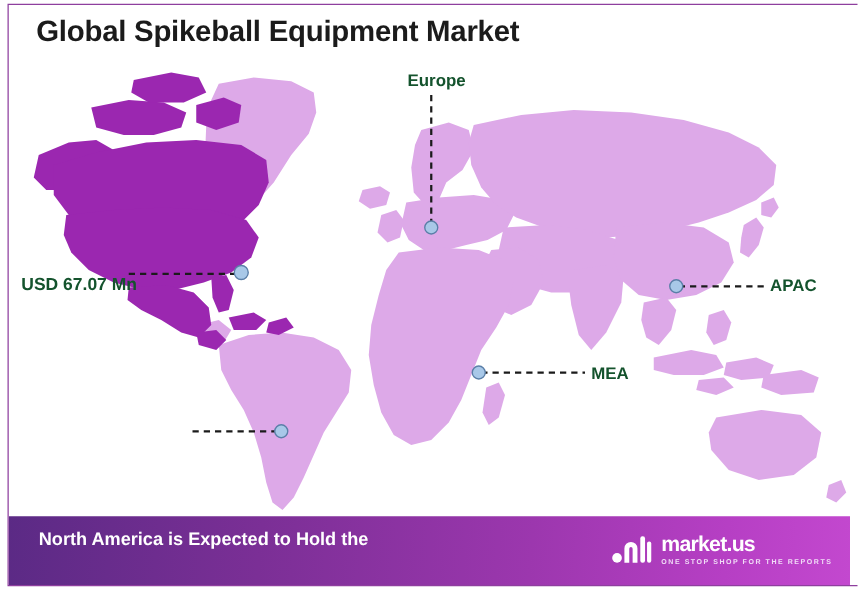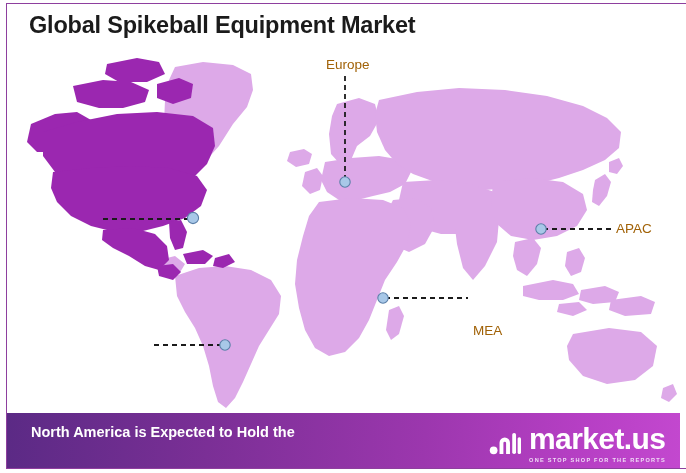--- a/index.html
+++ b/index.html
@@ -67,34 +67,34 @@
     width: 673px;
     height: 466px;
     z-index: 10;
   }
   .map-wrap svg { display: block; }
 
   
   .callout {
     position: absolute;
     z-index: 50;
-    color: #a16207;
-    font-weight: normal;
+    color: #14532d;
+    font-weight: bold;
     font-size: 13.5px;
     line-height: 1.28;
     white-space: nowrap;
   }
   .callout.big {
     font-size: 14px;
   }
   .callout .l2 { display: block; }
 
   #lbl-europe { left: 319px; top: 52px; }
   #lbl-apac   { left: 609px; top: 216px; text-align: right; }
-  #lbl-mea    { left: 466px; top: 286px; margin-top: 32px; }
+  #lbl-mea    { left: 466px; top: 286px; }
   #lbl-na     { left: 10px;  top: 215px; }
   #lbl-latam  { left: 20px;  top: 333px; }
 
   
   .banner {
     position: absolute;
     left: 0;
     bottom: 0;
     width: 673px;
     height: 55px;
@@ -118,21 +118,21 @@
     right: 14px;
     top: 11px;
     display: flex;
     align-items: center;
     gap: 7px;
   }
   .logo-mark { width: 34px; height: 32px; display: block; }
   .logo-text-group { display: flex; flex-direction: column; }
   .logo-word {
     color: #ffffff;
-    font-size: 30px;
+    font-size: 17px;
     font-weight: bold;
     letter-spacing: -0.6px;
     line-height: 1;
   }
   .logo-tag {
     color: #f0dcf6;
     font-size: 5.6px;
     font-weight: bold;
     letter-spacing: 1.25px;
     margin-top: 3px;
@@ -253,20 +253,21 @@
 
     <div class="callout" id="lbl-apac">
       <span>APAC</span>
     </div>
 
     <div class="callout" id="lbl-mea">
       <span>MEA</span>
     </div>
 
     <div class="callout big" id="lbl-na">
+      <span class="l2">USD 67.07 Mn</span>
     </div>
 
 
     <div class="banner">
       <div class="banner-text">
         <span>North America is Expected to Hold the</span>
       </div>
 
       <div class="logo">
         <svg class="logo-mark" viewBox="0 0 40 38">

